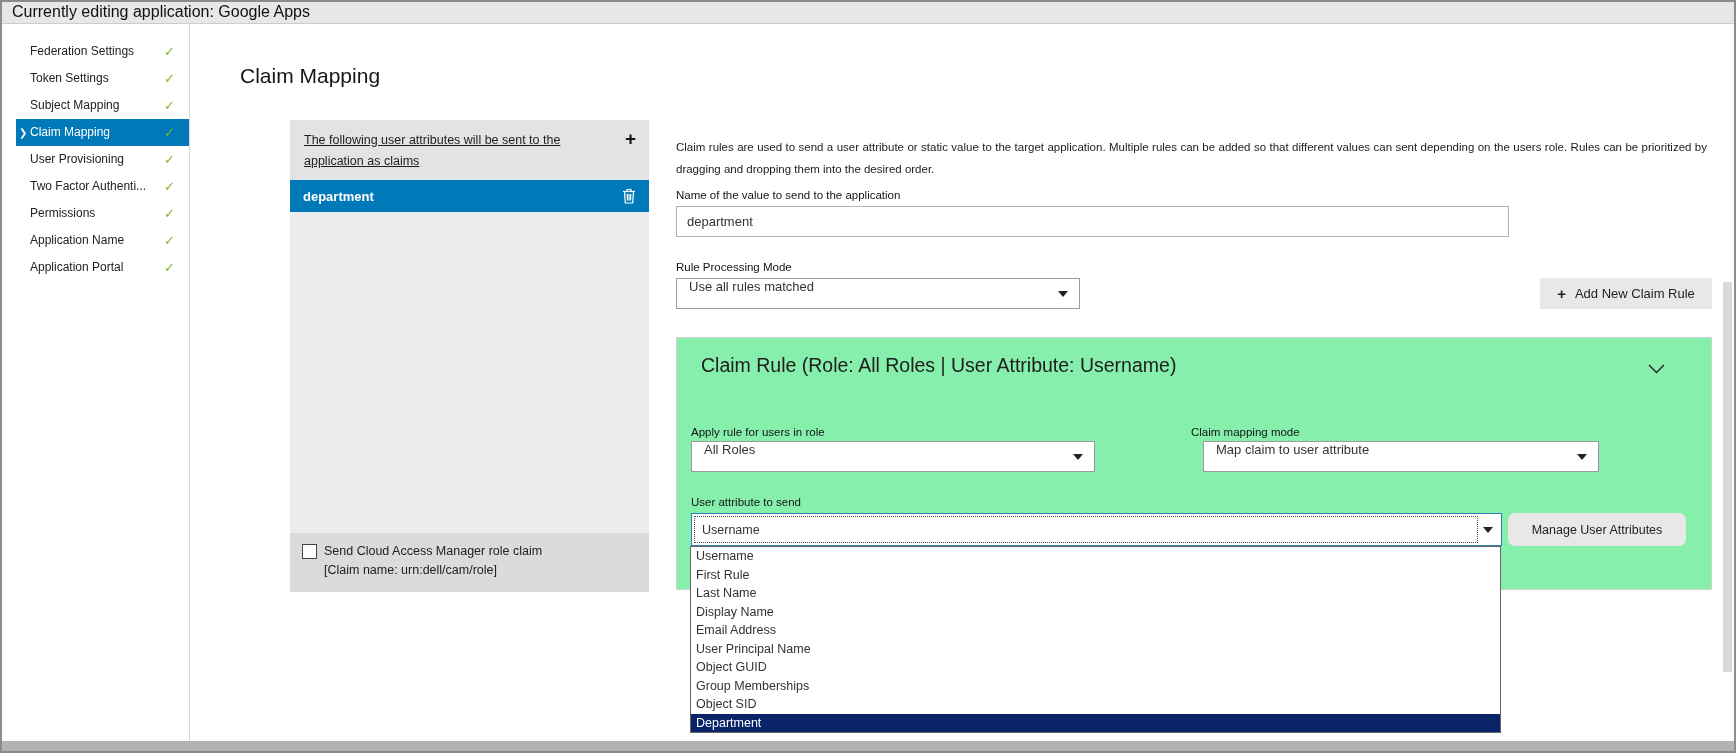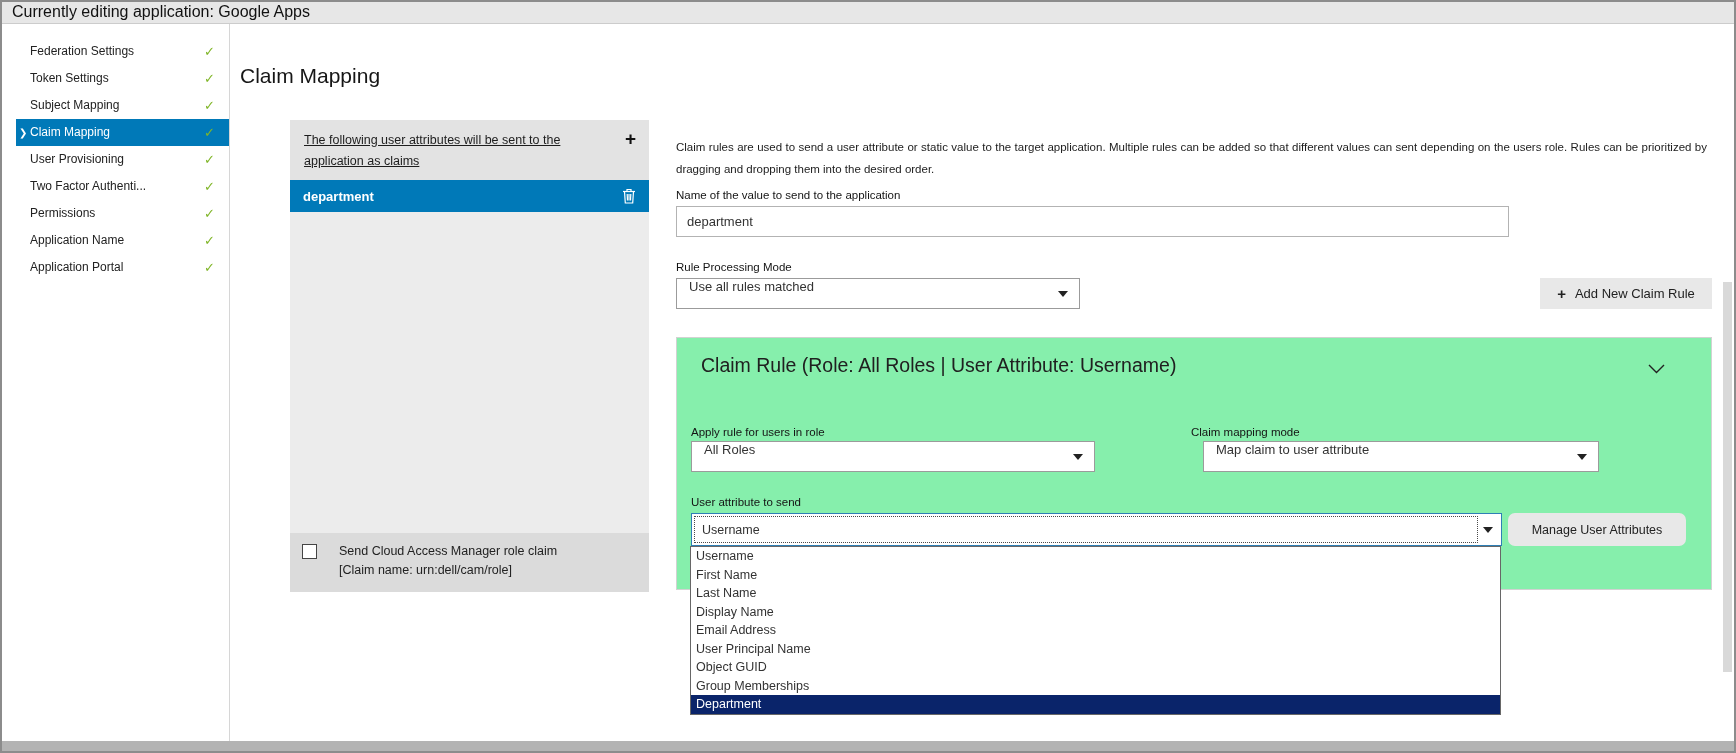--- a/index.html
+++ b/index.html
@@ -8,41 +8,41 @@
     font-family:"Liberation Sans", sans-serif;color:#1c1c1c;
   }
   .frame{position:absolute;inset:0;border:2px solid #8c8c8c;pointer-events:none;z-index:60;}
   .bottom-band{position:absolute;left:0;right:0;bottom:0;height:12px;background:#b3b3b3;z-index:5;}
 
   
   .titlebar{position:absolute;top:0;left:0;right:0;height:23px;background:#e7e7e7;
     border-bottom:1px solid #cccccc;line-height:23px;padding-left:12px;font-size:16px;color:#111;z-index:6;}
 
   
-  .sidebar{position:absolute;left:0;top:24px;bottom:12px;width:230px;border-right:1px solid #d6d6d6;
+  .sidebar{position:absolute;left:0;top:24px;bottom:12px;width:190px;border-right:1px solid #d6d6d6;
     padding-top:14px;box-sizing:border-box;background:#fff;z-index:6;}
   .side-item{position:relative;height:27px;line-height:27px;margin-left:16px;padding-left:14px;
     font-size:12px;color:#222;cursor:default;}
   .side-item.selected{background:var(--accent-blue);color:#fff;}
   .sel-chev{display:none;position:absolute;left:3px;top:0;font-size:10px;color:#fff;}
   .side-item.selected .sel-chev{display:inline;}
   .check{position:absolute;right:14px;top:0;color:var(--check-green);font-size:13px;}
 
   .page-title{position:absolute;left:240px;top:64px;font-size:21px;color:#161616;z-index:6;}
 
   
   .attr-panel{position:absolute;left:290px;top:120px;width:359px;height:472px;display:flex;flex-direction:column;z-index:6;}
   .attr-header{position:relative;background:#e3e3e3;padding:10px 34px 10px 14px;height:60px;box-sizing:border-box;
     font-size:12.5px;line-height:21px;color:#1d1d1d;text-decoration:underline;}
   .attr-plus{position:absolute;right:13px;top:8px;font-size:19px;font-weight:700;color:#111;cursor:pointer;}
   .attr-row{background:var(--accent-blue);color:#fff;height:32px;display:flex;align-items:center;
     justify-content:space-between;padding:0 13px;font-size:13px;font-weight:700;cursor:pointer;}
   .attr-list{flex:1;background:#ececec;display:flex;flex-direction:column;}
   .attr-fill{flex:1;background:#ececec;}
-  .attr-footer{background:#dbdbdb;height:59px;box-sizing:border-box;padding:9px 12px;display:flex;gap:22px;
+  .attr-footer{background:#dbdbdb;height:59px;box-sizing:border-box;padding:9px 12px;display:flex;gap:7px;
     font-size:12.5px;line-height:1.55;color:#222;}
   .cb{width:13px;height:13px;border:1px solid #444;background:#fff;margin-top:2px;flex:none;cursor:pointer;}
 
   
   .desc{position:absolute;left:676px;top:123px;width:1031px;font-size:11.5px;line-height:22px;
     text-align:justify;color:#1c1c1c;z-index:6;margin-top:13px;}
   .sm-label{position:absolute;font-size:11.5px;color:#141414;z-index:6;}
   .text-input{position:absolute;left:676px;top:206px;width:833px;height:31px;box-sizing:border-box;
     border:1px solid #b3b3b3;font-family:"Liberation Sans",sans-serif;font-size:13px;color:#333;
     padding:0 10px;background:#fff;z-index:6;}
@@ -214,33 +214,34 @@
   </div>
   <div class="btn manage-btn">
     <span>Manage User Attributes</span>
   </div>
 </div>
 
 <div class="dd-list">
 
     <div class="dd-item">Username</div>
 
-    <div class="dd-item">First Name</div>
+    <div class="dd-item">First Rule</div>
 
     <div class="dd-item">Last Name</div>
 
     <div class="dd-item">Display Name</div>
 
     <div class="dd-item">Email Address</div>
 
     <div class="dd-item">User Principal Name</div>
 
     <div class="dd-item">Object GUID</div>
 
     <div class="dd-item">Group Memberships</div>
 
+    <div class="dd-item">Object SID</div>
 
     <div class="dd-item highlighted">Department</div>
   </div>
 
 <div class="scroll-thumb"></div>
 <div class="bottom-band"></div>
 <div class="frame"></div>
 
 </body></html>

